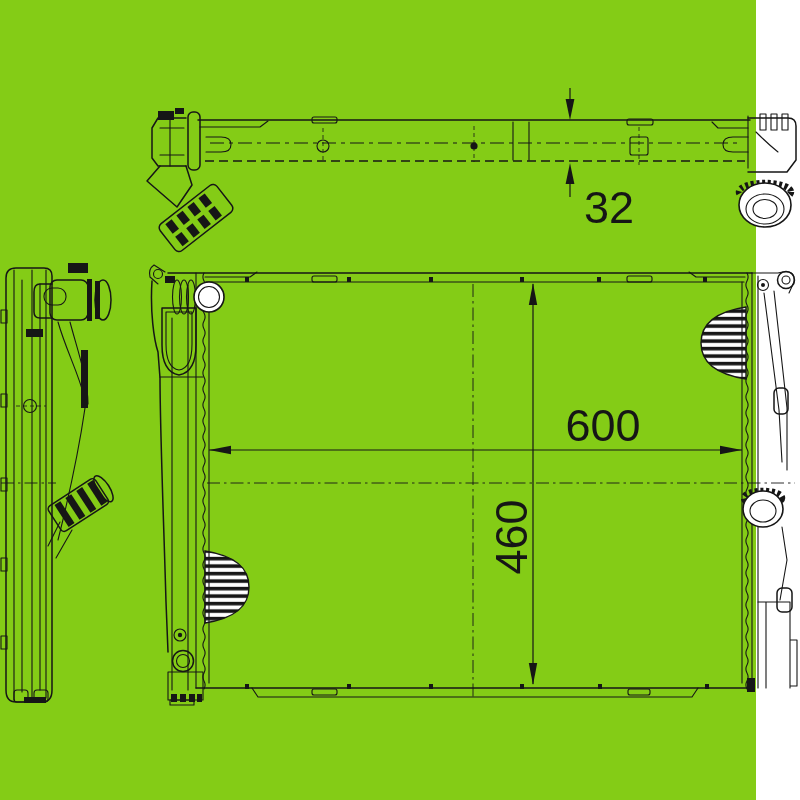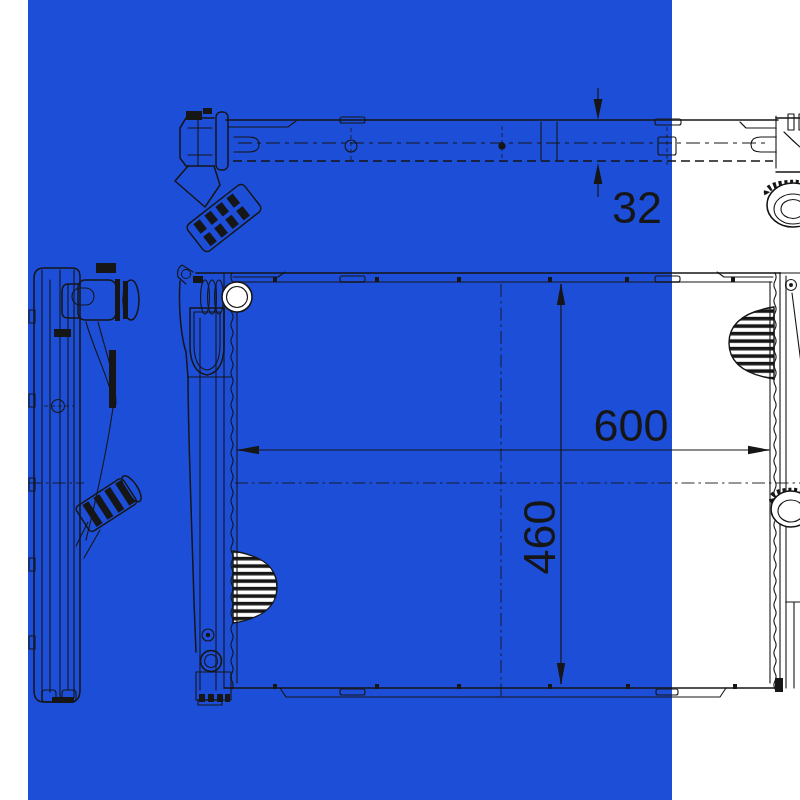--- a/index.html
+++ b/index.html
@@ -1,16 +1,16 @@
 <!DOCTYPE html>
 <html><head>
 <meta charset="utf-8">
 <style>
   html,body{margin:0;padding:0;width:800px;height:800px;overflow:hidden;background:#ffffff;}
-  .stage{position:relative;width:644px;height:800px;background:#1d4ed8;margin-left:28px;}
+  .stage{position:relative;width:756px;height:800px;background:#84cc16;}
   svg{display:block;}
   .ln{fill:none;stroke:#161616;stroke-width:1.5;stroke-linejoin:round;stroke-linecap:round;}
   .ln2{fill:none;stroke:#161616;stroke-width:1.1;stroke-linejoin:round;stroke-linecap:round;}
   .dk{fill:#161616;stroke:none;}
   .wh{fill:#ffffff;stroke:#161616;stroke-width:1.6;}
   .dash{fill:none;stroke:#161616;stroke-width:1.4;stroke-dasharray:9 5;}
   .cdash{fill:none;stroke:#161616;stroke-width:1;stroke-dasharray:14 5 4 5;}
   .cline{fill:none;stroke:#161616;stroke-width:0.9;stroke-dasharray:13 4 2.5 4;}
   .tick{fill:none;stroke:#161616;stroke-width:0.8;stroke-dasharray:4 3;}
   .dim{fill:none;stroke:#161616;stroke-width:1.2;}

